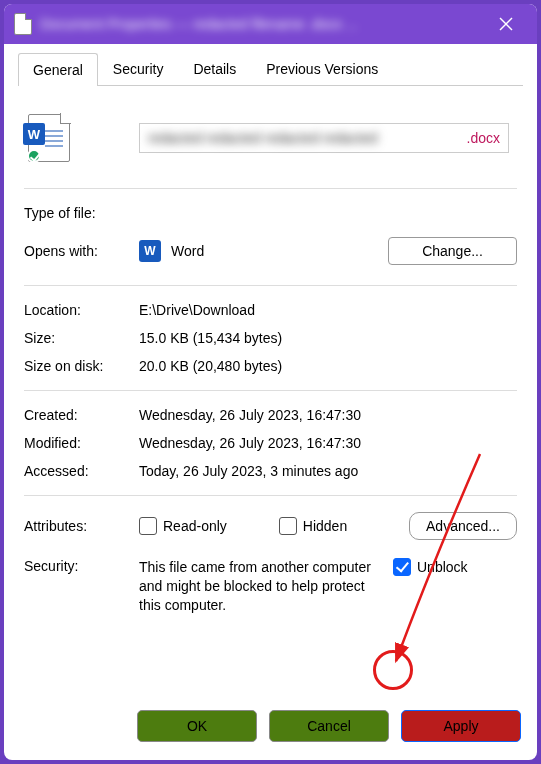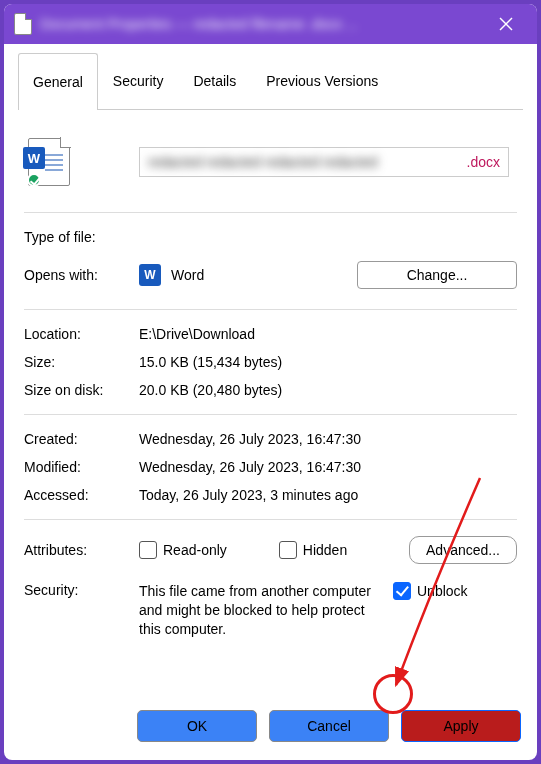--- a/index.html
+++ b/index.html
@@ -8,52 +8,52 @@
     .window { width: 533px; height: 756px; background: #fff; border-radius: 8px; overflow: hidden; display: flex; flex-direction: column; position: relative; }
     .titlebar { height: 40px; background: #7a48d1; display: flex; align-items: center; padding: 0 10px; justify-content: space-between; }
     .tb-left { display: flex; align-items: center; gap: 8px; }
     .tb-icon { width: 18px; height: 22px; background: #fff; border: 1px solid #888; border-radius: 2px; position: relative; }
     .tb-icon::before { content: ""; position: absolute; right: -1px; top: -1px; width: 6px; height: 6px; background: #7a48d1; border-left: 1px solid #888; border-bottom: 1px solid #888; }
     .tb-title { color: rgba(255,255,255,0.9); font-size: 14px; filter: blur(4px); user-select: none; }
     .close-x { width: 42px; height: 38px; display: flex; align-items: center; justify-content: center; cursor: default; }
     .close-x svg { width: 14px; height: 14px; }
     .content { flex: 1; background: #fff; padding: 8px 14px 0 14px; display: flex; flex-direction: column; }
     .tabs { display: flex; border-bottom: 1px solid #ccc; }
-    .tab { padding: 20px 14px; border: 1px solid transparent; border-bottom: none; cursor: default; font-size: 14px; }
+    .tab { padding: 8px 14px; border: 1px solid transparent; border-bottom: none; cursor: default; font-size: 14px; }
     .tab.active { border-color: #ccc; background: #fff; position: relative; top: 1px; border-top-left-radius: 3px; border-top-right-radius: 3px; }
     .pane { flex: 1; padding: 16px 6px 0 6px; font-size: 14px; }
     .row { display: flex; align-items: flex-start; padding: 6px 0; }
     .label { width: 115px; flex-shrink: 0; }
     .val { flex: 1; display: flex; align-items: center; gap: 10px; }
     .file-icon-col { width: 115px; display: flex; justify-content: flex-start; padding-left: 4px; }
     .file-big-icon { width: 42px; height: 48px; border: 1px solid #888; background: #fff; position: relative; border-radius: 2px; }
     .file-big-icon::before { content:""; position:absolute; right:-1px; top:-1px; width:10px; height:10px; background:#fff; border-left:1px solid #888; border-bottom:1px solid #888; transform: translate(1px,-1px) rotate(0deg); }
     .file-big-icon .w-badge { position:absolute; left:-6px; top:8px; width:22px; height:22px; background:#185abd; color:#fff; font-weight:700; font-size:13px; display:flex; align-items:center; justify-content:center; border-radius:2px; }
     .file-big-icon .lines { position:absolute; right:6px; top:12px; width:18px; }
     .file-big-icon .lines span { display:block; height:2px; background:#89a8d8; margin:3px 0; }
     .file-big-icon .ok { position:absolute; left:-2px; bottom:-2px; width:14px; height:14px; background:#1aa260; border:2px solid #fff; border-radius:50%; }
     .file-big-icon .ok::after { content:""; position:absolute; left:3px; top:1px; width:4px; height:7px; border:2px solid #fff; border-top:none; border-left:none; transform: rotate(40deg); }
     .filename-box { border: 1px solid #ccc; padding: 6px 8px; width: 370px; display: flex; align-items: center; justify-content: space-between; }
     .fn-blur { flex: 1; filter: blur(5px); color: #333; white-space: nowrap; overflow: hidden; }
     .fn-ext { color: #be185d; padding-left: 6px; }
     .sep { height: 1px; background: #ddd; margin: 10px 0; }
     .word-icon { width: 22px; height: 22px; background: #185abd; color: #fff; font-weight: 700; font-size: 12px; display:flex; align-items:center; justify-content:center; border-radius:3px;}
     .btn { border: 1px solid #999; background: #fff; padding: 5px 0; border-radius: 4px; cursor: default; font-size: 14px; font-family: inherit; }
-    .btn.change { width: 160px; }
+    .btn.change { width: 129px; }
     .btn.adv { width: 108px; border-radius: 10px; }
     .chk { display: inline-flex; align-items: center; gap: 6px; margin-right: 14px; }
     .chk-box { width: 18px; height: 18px; border: 1.5px solid #555; border-radius: 3px; display:flex; align-items:center; justify-content:center; }
     .chk-box.checked { background:#0a66ff; border-color:#0a66ff; }
     .chk-box.checked::after { content:""; width:5px; height:10px; border:2px solid #fff; border-top:none; border-left:none; transform: rotate(40deg) translate(-1px,-1px); }
     .security-text { max-width: 240px; line-height: 1.35; }
     .rel { position: relative; }
     .red-ring { position: absolute; border: 3px solid #e21b1b; border-radius: 50%; width: 40px; height: 40px; pointer-events: none; }
     .red-arrow { position: absolute; pointer-events: none; }
     .footer { padding: 14px 16px 18px 16px; display: flex; justify-content: flex-end; gap: 12px; border-top: none; }
-    .fbtn { width: 120px; padding: 7px 0; border: 1px solid #888; border-radius: 5px; background: #3b82f6; font-size: 14px; cursor: default; font-family: inherit; }
+    .fbtn { width: 120px; padding: 7px 0; border: 1px solid #888; border-radius: 5px; background: #4d7c0f; font-size: 14px; cursor: default; font-family: inherit; }
     .fbtn.primary { border-color: #0a66ff; background: #b91c1c; }
     .attr-row .val { align-items:center; justify-content:space-between; }
     .attr-left { display:flex; align-items:center;gap:38px; }
   </style>
 </head>
 <body>
 
 <div class="window">
   <div class="titlebar">
     <div class="tb-left">

